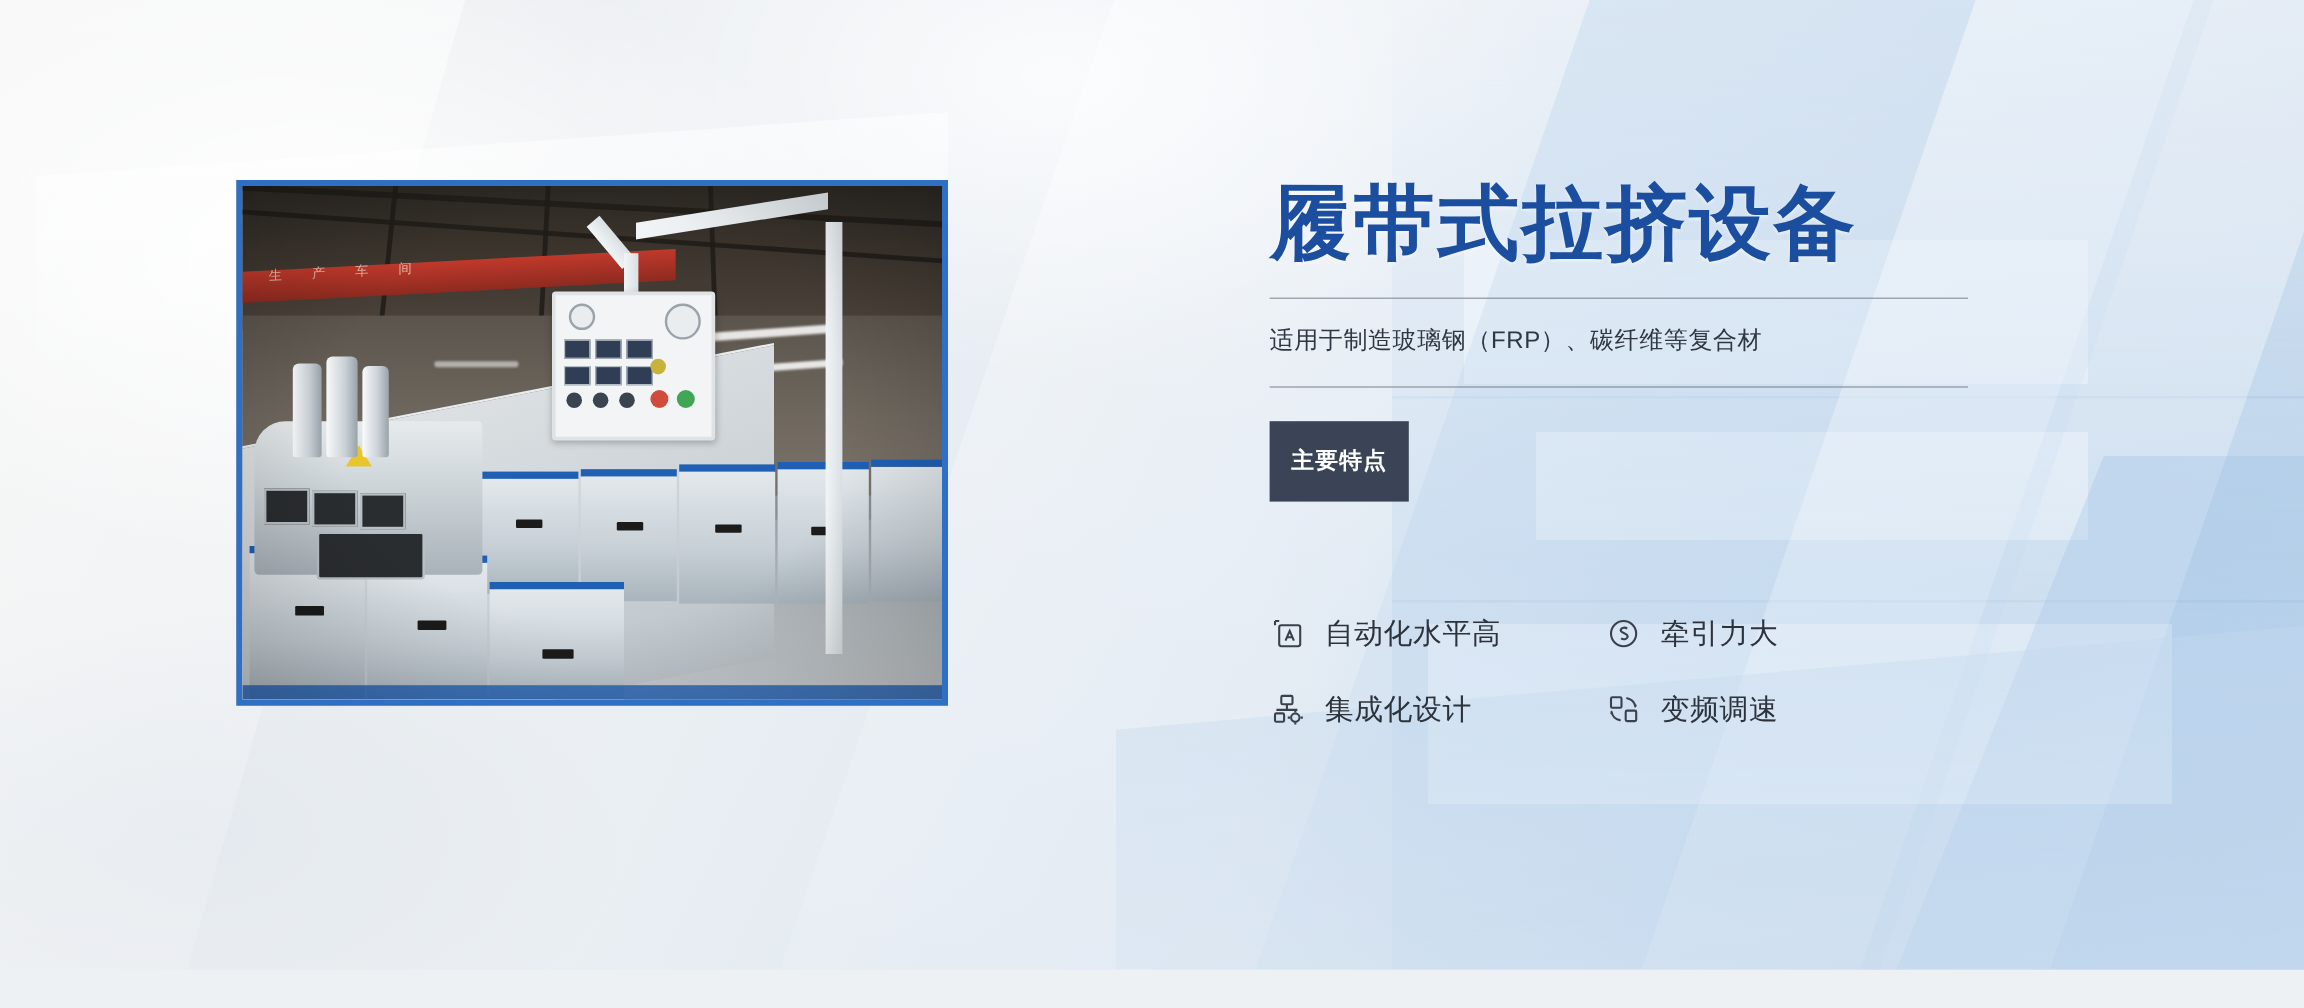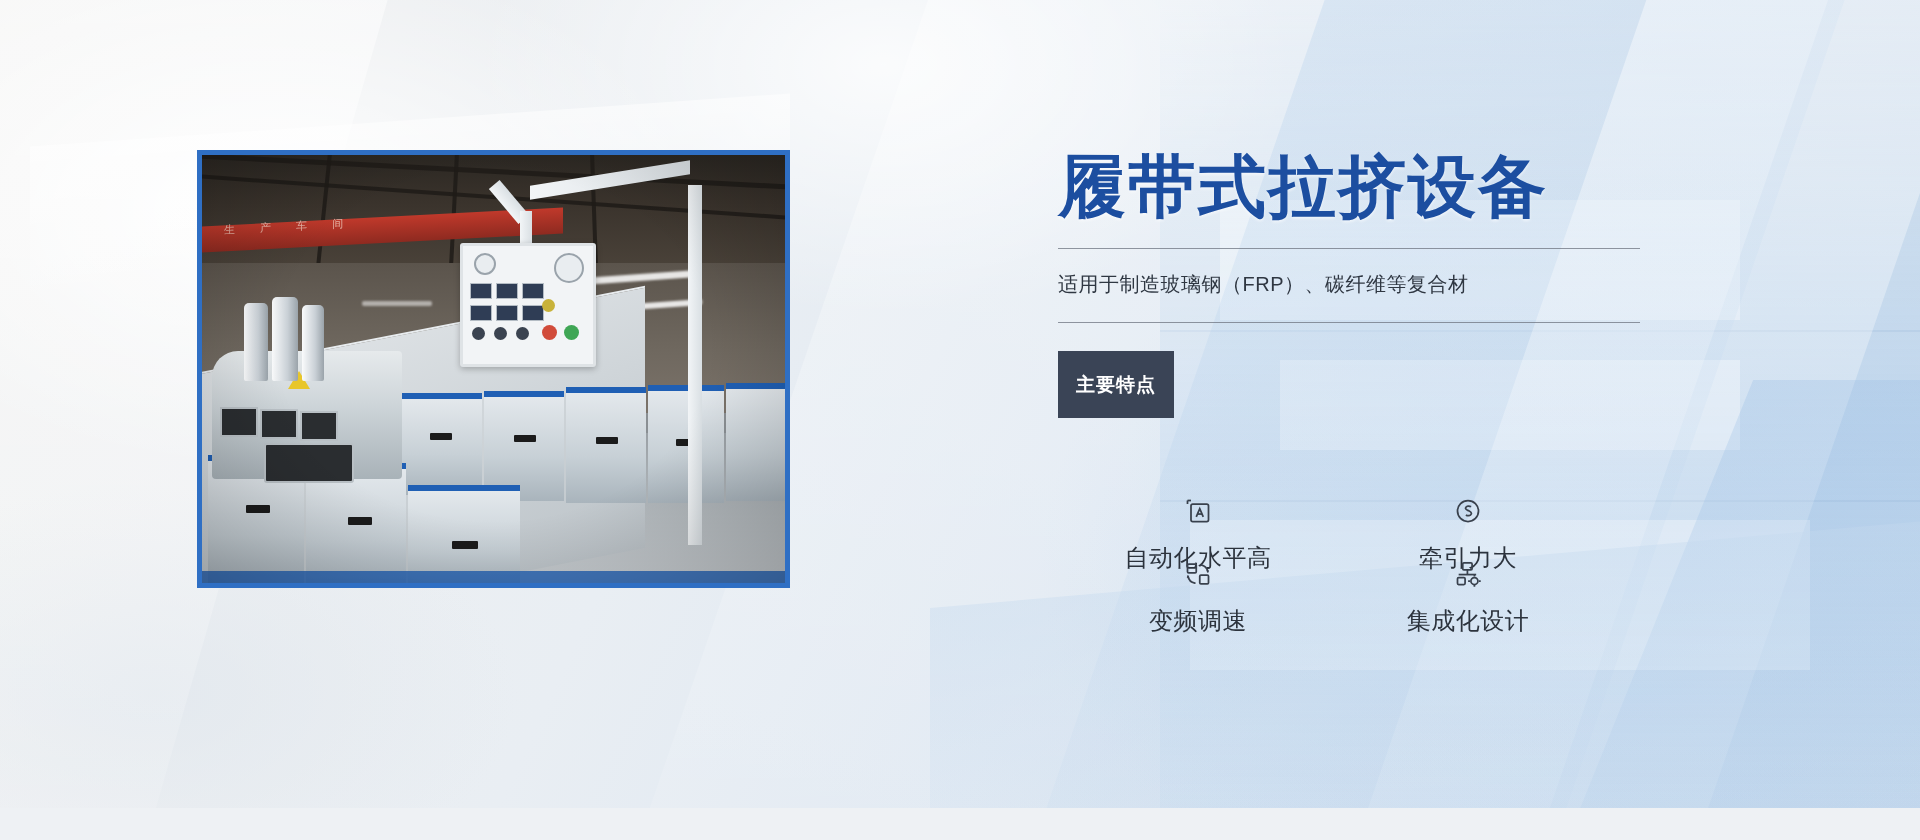--- a/index.html
+++ b/index.html
@@ -115,21 +115,21 @@
     position:absolute;left:0;top:0;background:#3a4456;color:#ffffff;
     font-size:19px;font-weight:bold;letter-spacing:1px;
     padding:24px 18px;line-height:1;margin-top:29px;
   }
 
   
   .features{
     position:absolute;left:1058px;top:496px;width:540px;
     display:grid;grid-template-columns:280px 260px;grid-auto-rows:63px;
   }
-  .feat{display:flex;align-items:center;gap:16px;flex-direction:column;}
+  .feat{display:flex;align-items:center;gap:16px;}
   .feat-ico{
     width:30px;height:30px;flex:0 0 30px;display:flex;align-items:center;justify-content:center;
     color:#39414d;
   }
   .feat-ico svg{display:block;}
   .feat-label{font-size:24px;color:#2c333d;letter-spacing:.5px;white-space:nowrap;}
 </style>
 </head>
 <body>
 
@@ -259,41 +259,41 @@
           <circle cx="12" cy="12" r="9"></circle>
           <path d="M14.6 8.4c-1.6-1.1-4-.8-4.6.8-.6 1.7 1.4 2 2.6 2.6 1.2.6 2.8 1.1 2.2 2.8-.6 1.6-3 1.9-4.6.8"></path>
         </svg>
       </span>
       <span class="feat-label">牵引力大</span>
     </div>
 
     <div class="feat">
       <span class="feat-ico">
         <svg width="28" height="28" viewBox="0 0 24 24" fill="none" stroke="currentColor" stroke-width="1.5">
+          <rect x="7.5" y="2.5" width="8" height="6" rx="1"></rect>
+          <path d="M11.5 8.5v4"></path>
+          <path d="M4 12.5h15"></path>
+          <rect x="3" y="15" width="6.5" height="6" rx="1"></rect>
+          <circle cx="17.5" cy="18" r="3"></circle>
+          <path d="M17.5 14.2v-1.7M17.5 23v-1.7M13.7 18h-1.6M22.9 18h-1.6"></path>
+        </svg>
+      </span>
+      <span class="feat-label">集成化设计</span>
+    </div>
+
+    <div class="feat">
+      <span class="feat-ico">
+        <svg width="28" height="28" viewBox="0 0 24 24" fill="none" stroke="currentColor" stroke-width="1.5">
           <rect x="3" y="3.5" width="7.5" height="7.5" rx="1"></rect>
           <rect x="13.5" y="13" width="7.5" height="7.5" rx="1"></rect>
           <path d="M14.5 4.2c3 .6 5.3 2.9 5.9 5.9" stroke-linecap="round"></path>
           <path d="M20.6 10.5l-1.4-1.9 2.3.3z" fill="currentColor" stroke="none"></path>
           <path d="M9.3 19.8c-3-.6-5.3-2.9-5.9-5.9" stroke-linecap="round"></path>
           <path d="M3.2 13.6l1.4 1.9-2.3-.3z" fill="currentColor" stroke="none"></path>
         </svg>
       </span>
       <span class="feat-label">变频调速</span>
     </div>
 
-    <div class="feat">
-      <span class="feat-ico">
-        <svg width="28" height="28" viewBox="0 0 24 24" fill="none" stroke="currentColor" stroke-width="1.5">
-          <rect x="7.5" y="2.5" width="8" height="6" rx="1"></rect>
-          <path d="M11.5 8.5v4"></path>
-          <path d="M4 12.5h15"></path>
-          <rect x="3" y="15" width="6.5" height="6" rx="1"></rect>
-          <circle cx="17.5" cy="18" r="3"></circle>
-          <path d="M17.5 14.2v-1.7M17.5 23v-1.7M13.7 18h-1.6M22.9 18h-1.6"></path>
-        </svg>
-      </span>
-      <span class="feat-label">集成化设计</span>
-    </div>
-
 
 
   </div>
 </div>
 
 </body></html>

